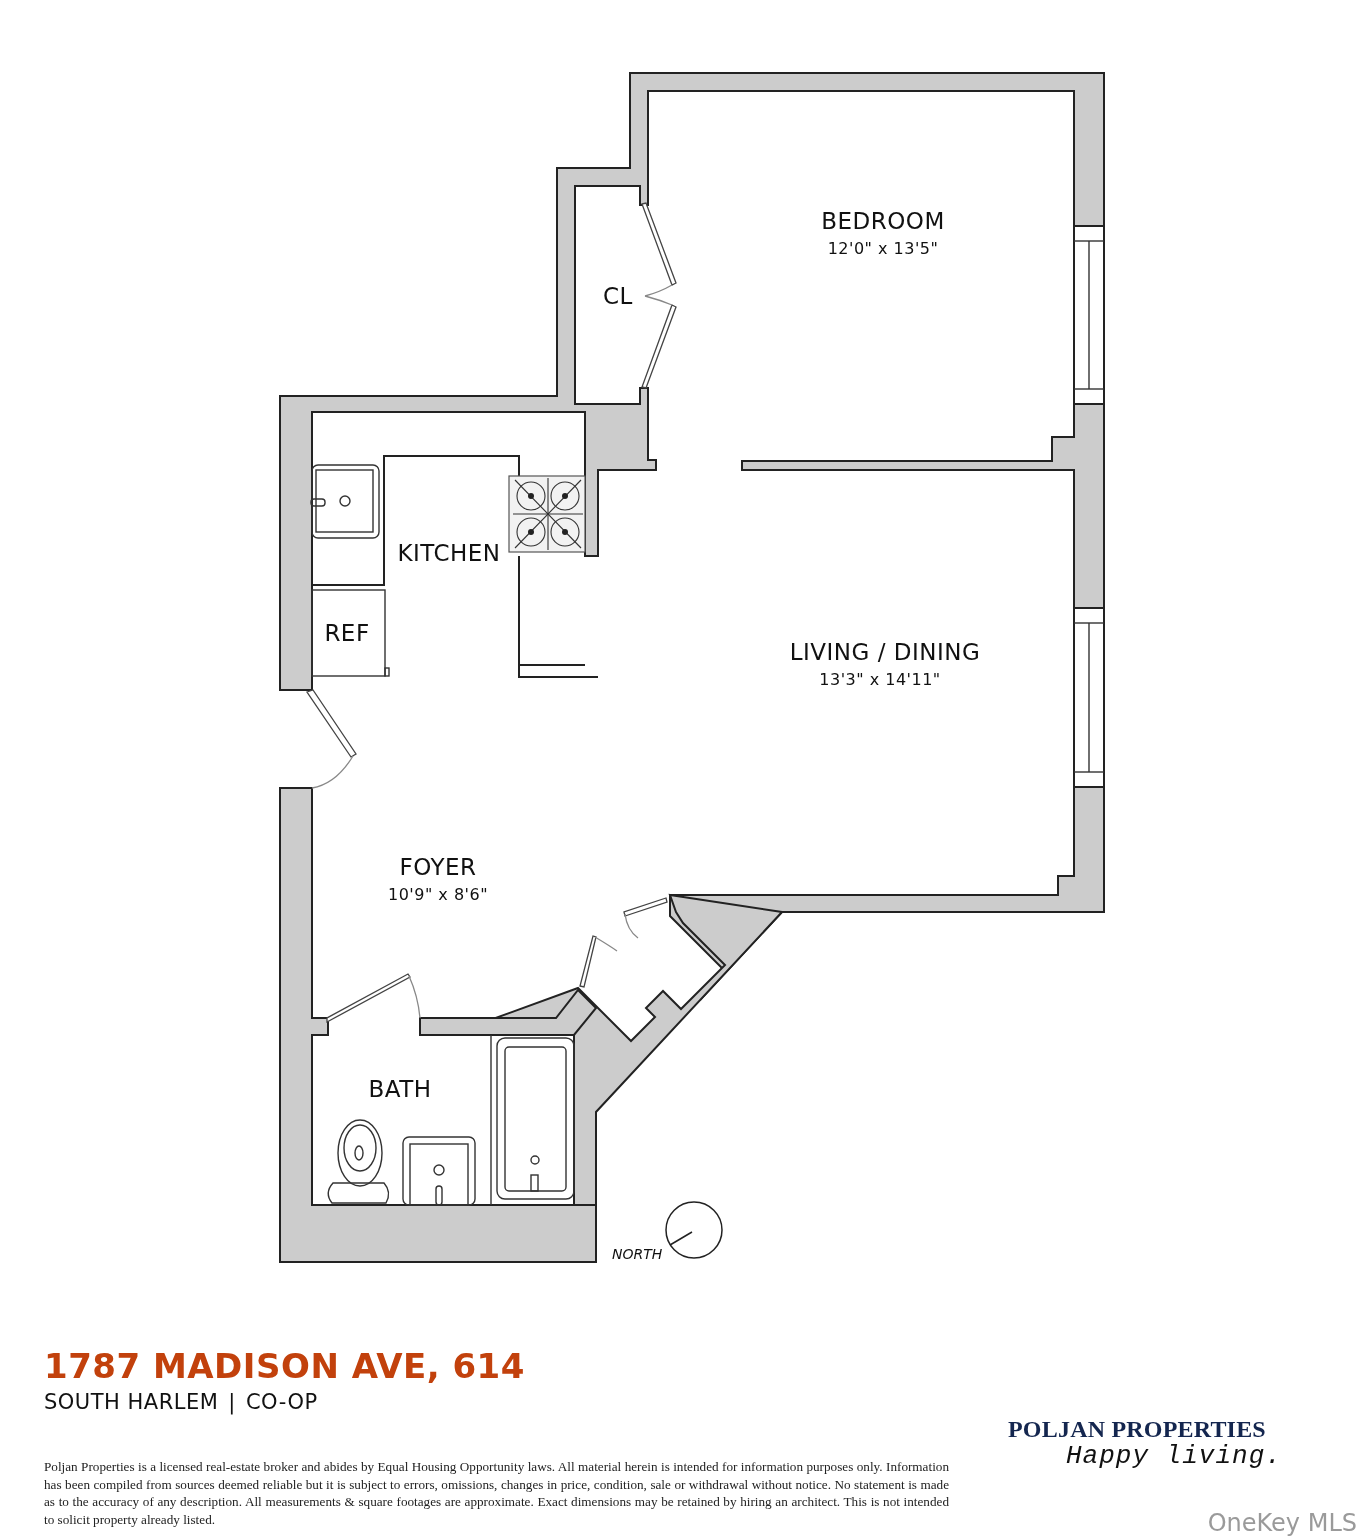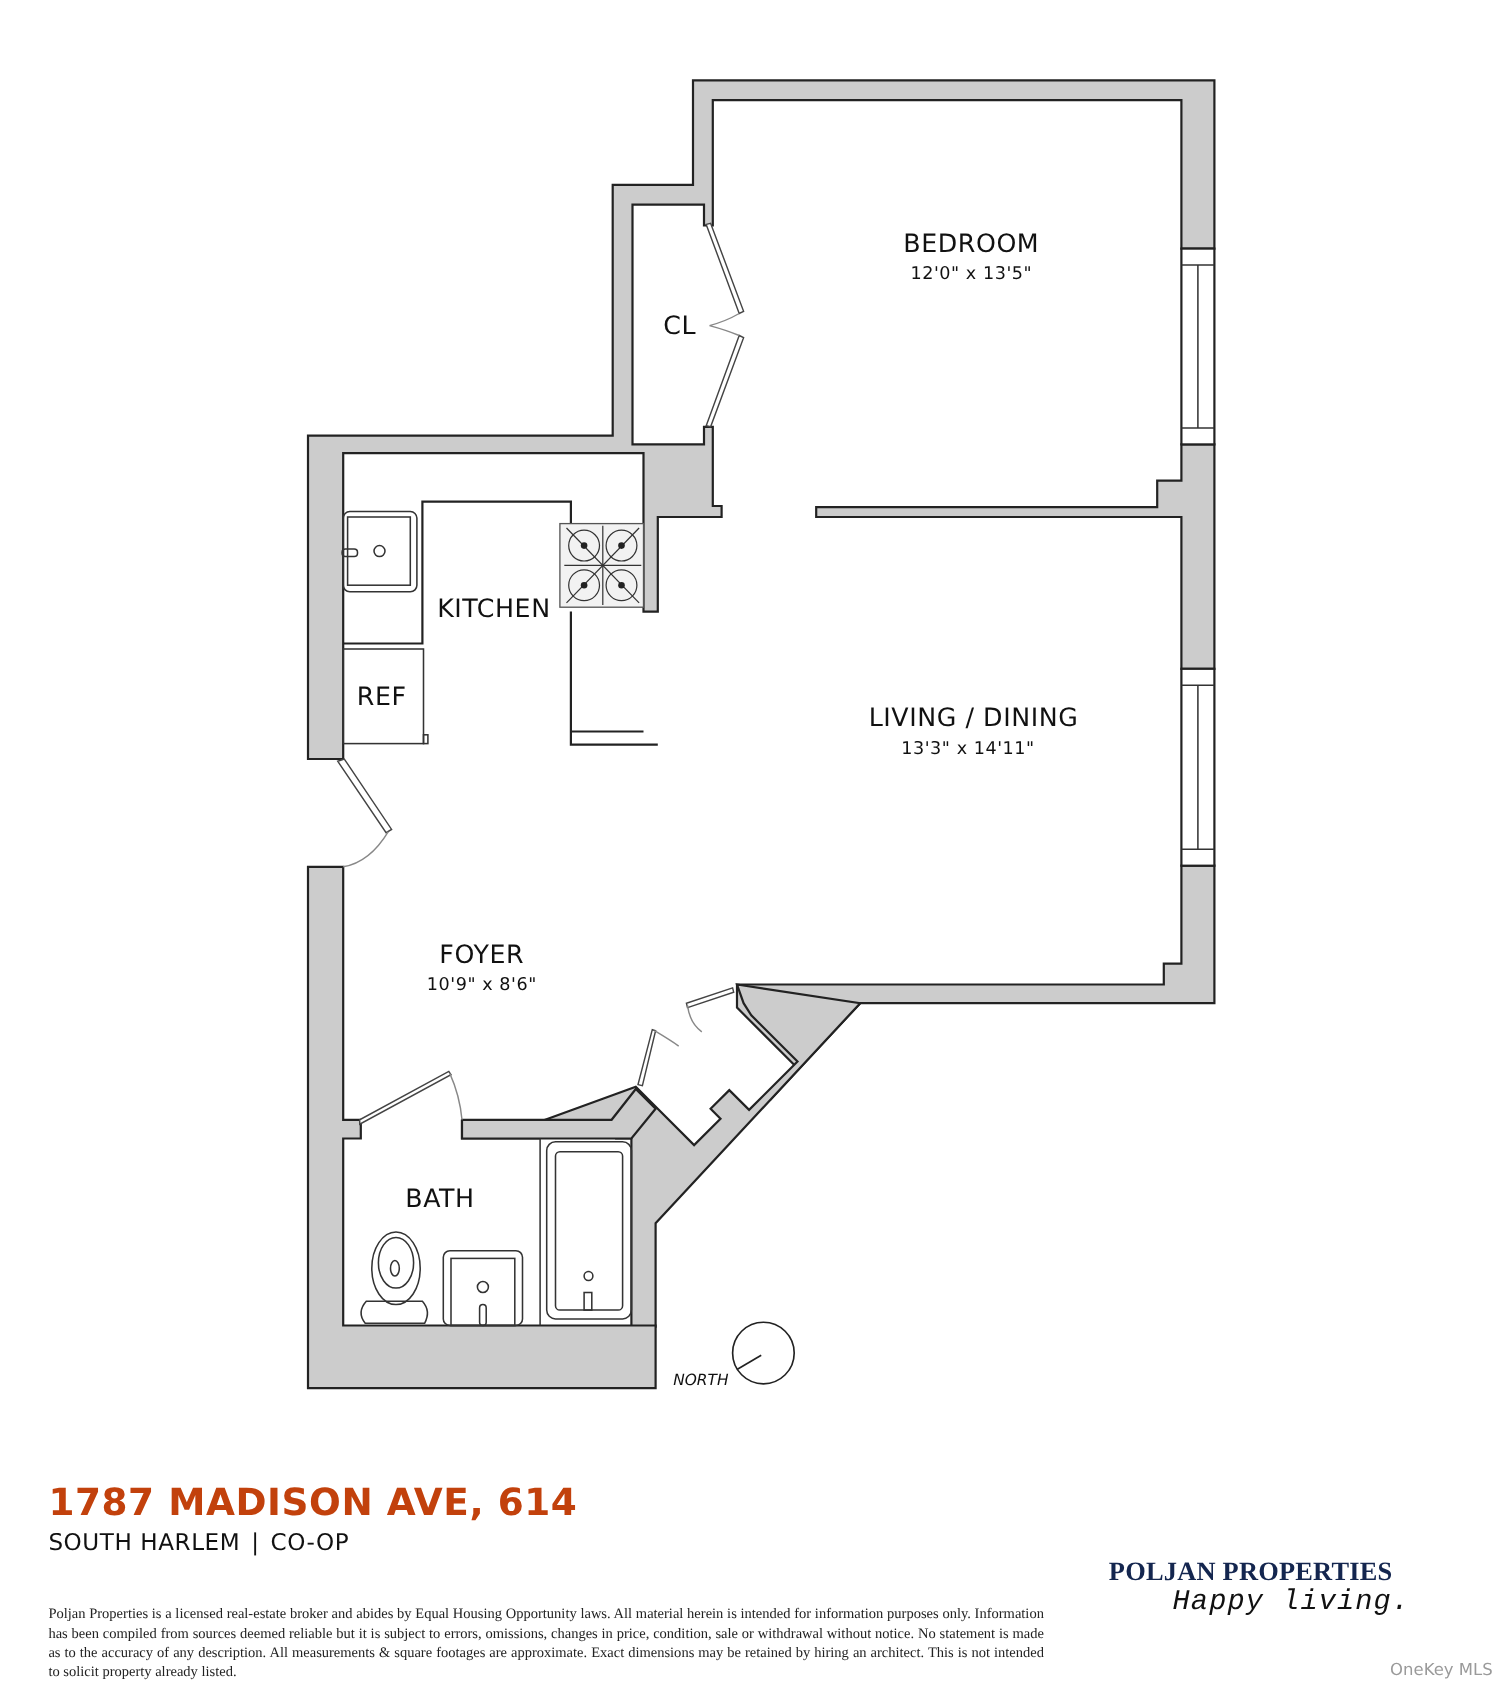--- a/index.html
+++ b/index.html
@@ -15,21 +15,21 @@
   .room-dim { font-family: "DejaVu Sans", sans-serif; font-size: 16px; fill: #111111; letter-spacing: 0.5px; }
   .north-label { font-family: "DejaVu Sans", sans-serif; font-size: 14px; font-style: italic; fill: #111111; }
 
   .footer-title { position: absolute; left: 44px; top: 1346px; font-family: "DejaVu Sans", sans-serif; font-weight: bold; font-size: 34px; color: #c2410c; letter-spacing: 0.5px; margin: 0; }
   .footer-sub { position: absolute; left: 44px; top: 1390px; font-family: "DejaVu Sans", sans-serif; font-size: 21px; color: #111111; letter-spacing: 0.5px; }
   .footer-sub .sep { padding: 0 10px; }
   .disclaimer { position: absolute; left: 44px; top: 1423px; width: 905px; font-family: "Liberation Serif", serif; font-size: 13.2px; line-height: 17.5px; color: #222222; text-align: justify; text-align-last: left; margin-top: 35px; }
   .brand { position: absolute; left: 1008px; top: 1416px; width: 310px; }
   .brand-name { font-family: Liberation Serif, serif; font-weight: bold; font-size: 24px; color: #14264f; letter-spacing: 0.2px; white-space: nowrap; }
   .brand-tag { font-family: Liberation Mono, monospace; font-style: italic; font-size: 26px; color: #111111; margin-left: 58px; margin-top: -2px; letter-spacing: 1px; }
-  .mls { position: absolute; right: 10px; top: 1509px; font-family: "DejaVu Sans", sans-serif; font-size: 15px; color: #9a9a9a; }
+  .mls { position: absolute; right: 10px; top: 1509px; font-family: "DejaVu Sans", sans-serif; font-size: 24px; color: #9a9a9a; }
 </style>
 </head>
 <body>
 
 <svg id="plan" viewBox="0 0 1367 1300" xmlns="http://www.w3.org/2000/svg">
 
   <g>
 
     <path class="wall" d="M630,73 L1104,73 L1104,226 L1074,226 L1074,91 L648,91 L648,205 L640,205 L640,186 L575,186 L575,404 L640,404 L640,388 L648,388 L648,460 L656,460 L656,470 L598,470 L598,556 L585,556 L585,412 L312,412 L312,690 L280,690 L280,396 L557,396 L557,168 L630,168 Z"></path>
 

